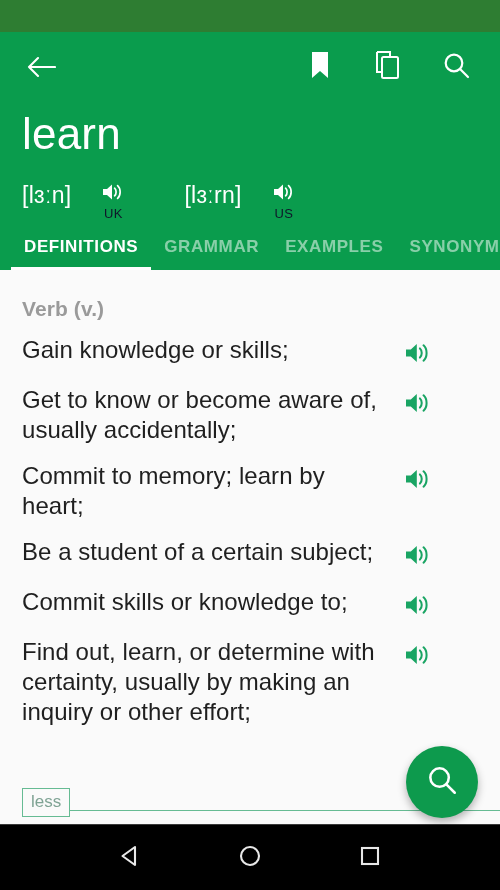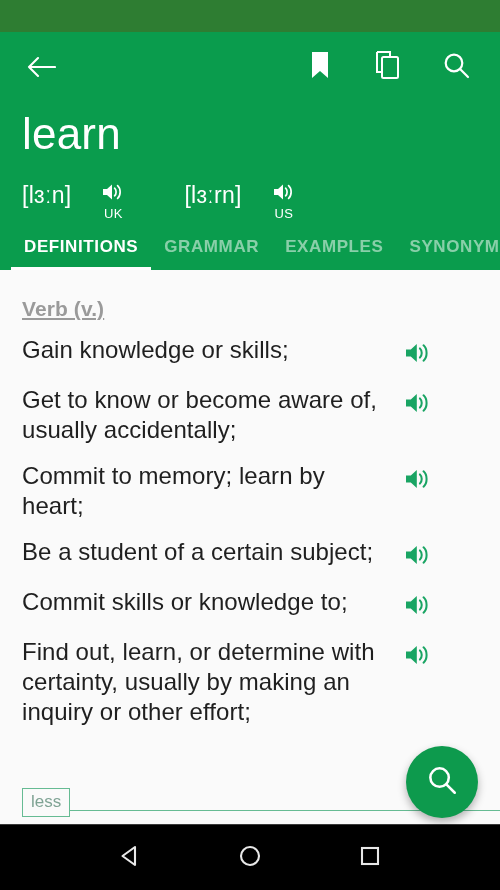--- a/index.html
+++ b/index.html
@@ -30,35 +30,35 @@
     font-weight:400;
     letter-spacing:0.2px;
     padding:6px 0 0 22px;
     line-height:52px;
   }
 
   .pron-row { display:flex; align-items:flex-start; padding:22px 0 0 22px; }
   .pron-group { display:flex; align-items:flex-start; margin-right:60px; cursor:pointer;gap:24px; }
   .ipa { color:#FFFFFF; font-size:23px; line-height:26px; letter-spacing:0.3px; }
   .spk-wrap { margin-left:7px; display:flex; flex-direction:column; align-items:center; }
-  .region { color:#ffffff; font-size:13px; line-height:14px; margin-top:1px; letter-spacing:0.4px; }
+  .region { color:#0f172a; font-size:13px; line-height:14px; margin-top:1px; letter-spacing:0.4px; }
 
   
   .tabs { display:flex; align-items:flex-end; height:49px; padding-left:11px; white-space:nowrap; }
   .tab {
     font-size:17px; font-weight:bold; letter-spacing:0.6px;
     color:rgba(255,255,255,0.52);
     padding:0 13px 13px 13px; position:relative; cursor:pointer;
   }
   .tab.active { color:#FFFFFF; }
   .tab.active:after {
     content:""; position:absolute; left:0; right:0; bottom:0; height:3.5px; background:#FFFFFF;
   }
   .pos-head {
-    color:#9A9A9A; font-size:21px; font-weight:bold; padding:16px 0 6px 22px; letter-spacing:0.1px;text-decoration:underline;
+    color:#9A9A9A; font-size:21px; font-weight:bold; padding:16px 0 6px 22px; letter-spacing:0.1px;
   }
   .def-item {
     display:flex; align-items:flex-start; padding:8px 18px 8px 22px;
   }
   .def-text {
     flex:1 1 auto; color:#1F1F1F; font-size:24px; line-height:30px; letter-spacing:0.05px;
     padding-right:18px; max-width:382px;
   }
   .def-spk { flex:0 0 auto; width:32px; padding-top:6px; cursor:pointer; }
 

